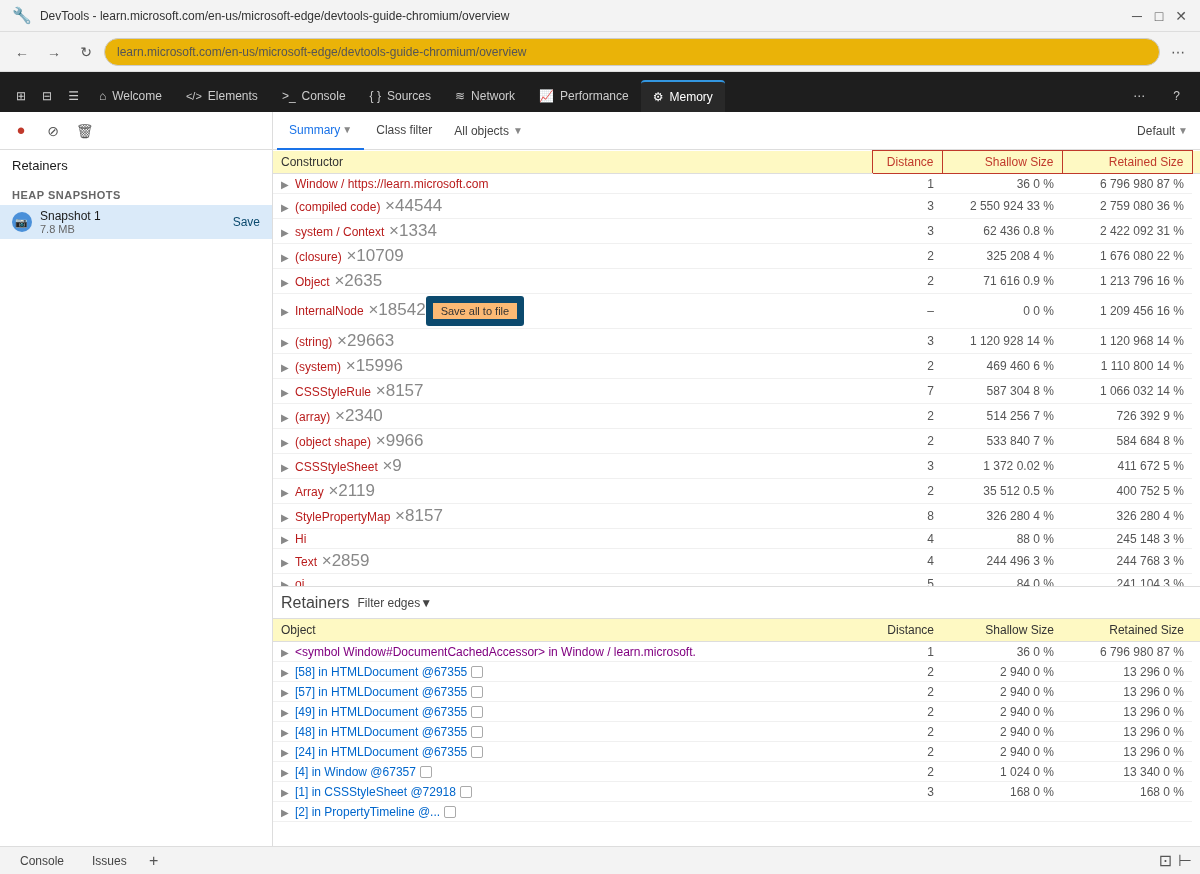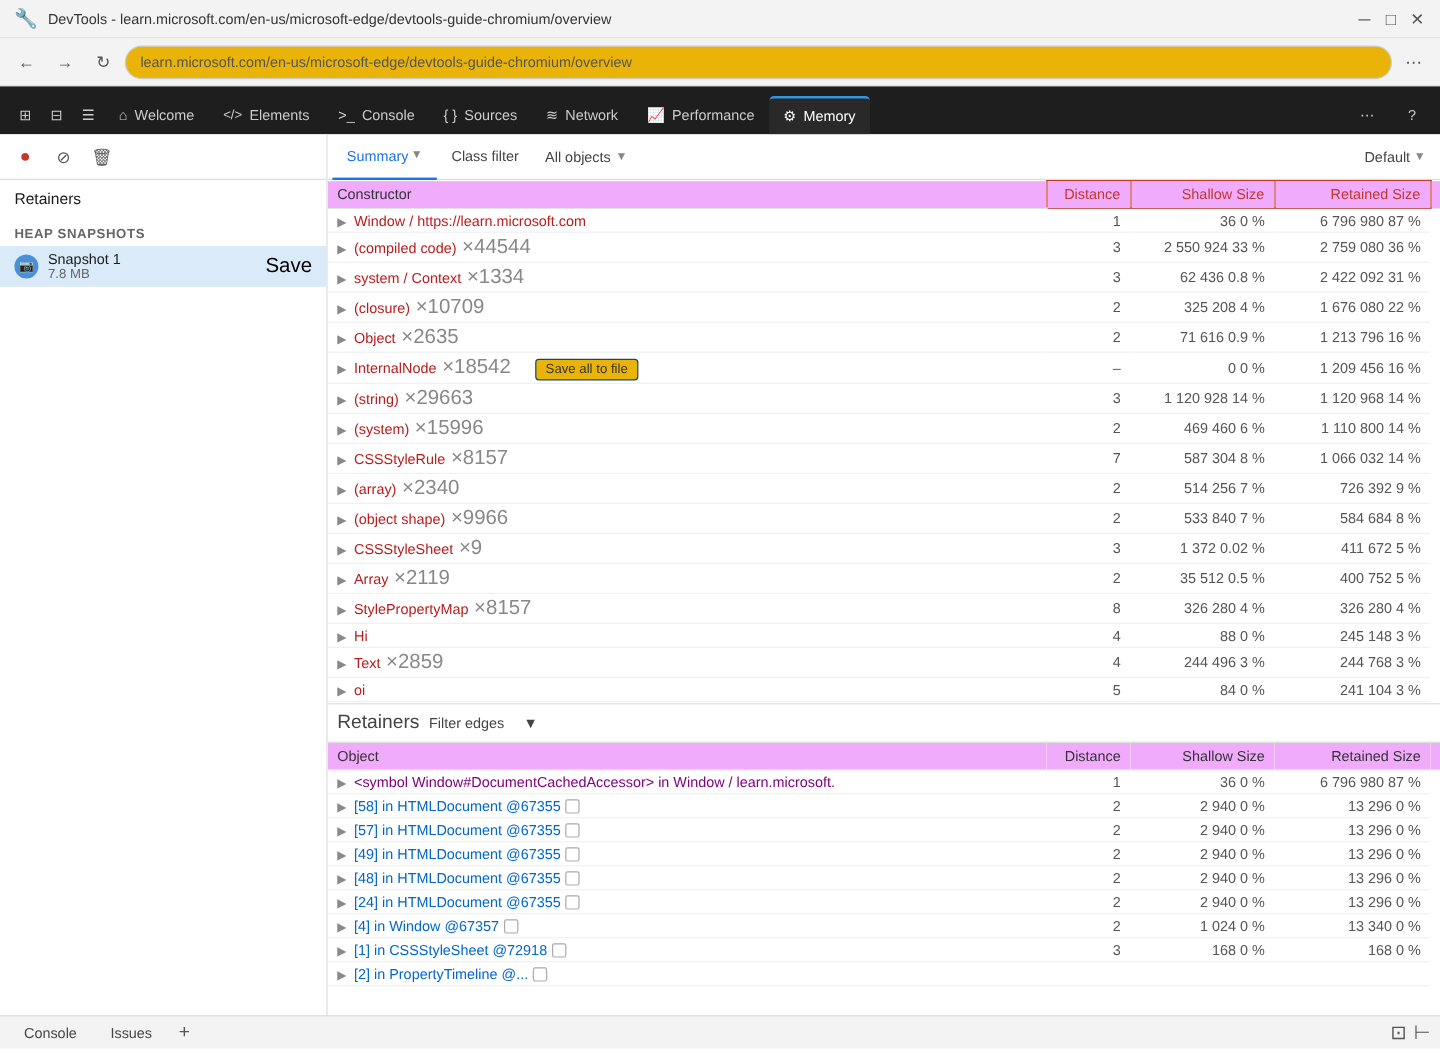--- a/index.html
+++ b/index.html
@@ -28,57 +28,57 @@
     
     .sidebar { width: 273px; background: #fff; border-right: 1px solid #ddd; display: flex; flex-direction: column; flex-shrink: 0; }
     .sidebar-toolbar { height: 38px; display: flex; align-items: center; padding: 0 8px; gap: 6px; border-bottom: 1px solid #ddd; }
     .sidebar-tool-btn { width: 26px; height: 26px; border: 1px solid transparent; background: transparent; border-radius: 3px; cursor: pointer; display: flex; align-items: center; justify-content: center; font-size: 14px; color: #555; }
     .sidebar-section-title { font-size: 11px; font-weight: 600; color: #666; padding: 8px 12px 4px; text-transform: uppercase; letter-spacing: 0.5px; }
     .snapshot-item { display: flex; align-items: center; gap: 8px; padding: 4px 12px; cursor: pointer; background: #daeaf9; }
     .snapshot-icon { width: 20px; height: 20px; background: #4a90d9; border-radius: 50%; display: flex; align-items: center; justify-content: center; color: white; font-size: 10px; }
     .snapshot-info { flex: 1; }
     .snapshot-name { font-size: 12px; color: #1a1a1a; }
     .snapshot-size { font-size: 11px; color: #666; }
-    .snapshot-save { font-size: 17px; color: #000000; cursor: pointer; text-decoration: none; }
+    .snapshot-save { font-size: 12px; color: #0c4a6e; cursor: pointer; text-decoration: none; }
     .profiles-title { font-size: 13px; font-weight: 500; padding: 8px 12px; color: #1a1a1a; }
 
     
     .main-panel { flex: 1; display: flex; flex-direction: column; overflow: hidden; }
 
     
     .sub-toolbar { height: 38px; display: flex; align-items: center; border-bottom: 1px solid #ddd; flex-shrink: 0; background: #fff; padding: 0 4px; }
     .sub-tab { height: 38px; padding: 0 12px; display: flex; align-items: center; font-size: 12px; color: #444; cursor: pointer; border-bottom: 2px solid transparent; }
     .sub-tab.active { color: #1a73e8; border-bottom: 2px solid #1a73e8; }
     .sub-tab-dropdown { display: flex; align-items: center; gap: 2px; }
     .dropdown-arrow { font-size: 10px; color: #888; }
     .filter-dropdown { display: flex; align-items: center; gap: 4px; padding: 0 10px; font-size: 12px; color: #444; border: none; cursor: pointer; }
     .default-dropdown { display: flex; align-items: center; gap: 3px; padding: 0 8px; font-size: 12px; color: #444; cursor: pointer; margin-left: auto; }
 
     
     .table-container { flex: 1; overflow-y: auto; overflow-x: hidden; position: relative; }
     .data-table { width: 100%; border-collapse: collapse; table-layout: fixed; }
-    .data-table thead { position: sticky; top: 0; z-index: 10; background: #f0abfc; }
+    .data-table thead { position: sticky; top: 0; z-index: 10; background: #fef9c3; }
     .data-table th { padding: 4px 8px; text-align: left; font-size: 12px; font-weight: 500; border-bottom: 1px solid #ddd; color: #333; white-space: nowrap; overflow: hidden; }
     .data-table th.right { text-align: right; }
     .data-table td { padding: 2px 8px; font-size: 12px; border-bottom: 1px solid #f0f0f0; white-space: nowrap; overflow: hidden; color: #1a1a1a; height: 20px; }
     .data-table td.right { text-align: right; color: #555; }
     .col-constructor { width: auto; }
     .col-distance { width: 70px; text-align: right; }
     .col-shallow { width: 120px; }
     .col-retained { width: 130px; }
     .expand-arrow { display: inline-block; width: 10px; margin-right: 4px; color: #888; font-size: 10px; }
     .constructor-name { color: #b91c1c; text-align: center; }
     .constructor-count { color: #888; font-size: 17px; }
-    .save-btn-inline { display: inline-block; padding: 2px 8px; background: #eab308; border: 1px solid #0c4a6e; border-radius: 3px; font-size: 11px; cursor: pointer; color: #333; margin-left: 20px; }
+    .save-btn-inline { display: inline-block; padding: 2px 8px; background: #fdba74; border: 7px solid #0c4a6e; border-radius: 3px; font-size: 11px; cursor: pointer; color: #333; }
 
     
     .retainers-panel { height: 260px; border-top: 1px solid #ddd; display: flex; flex-direction: column; flex-shrink: 0; }
     .retainers-toolbar { height: 32px; display: flex; align-items: center; padding: 0 8px; gap: 8px; border-bottom: 1px solid #ddd; flex-shrink: 0; }
     .retainers-label { font-size: 16px; color: #444; font-weight: 500; }
-    .filter-edges-btn { display: flex; align-items: center; gap: 16px; font-size: 12px; color: #444; cursor: pointer; }
+    .filter-edges-btn { display: flex; align-items: center; gap: 0; font-size: 12px; color: #444; cursor: pointer; }
 
     
     .bottom-bar { height: 28px; background: #f3f3f3; border-top: 1px solid #ddd; display: flex; align-items: center; padding: 0 8px; gap: 4px; flex-shrink: 0; }
     .bottom-tab { padding: 0 12px; height: 28px; display: flex; align-items: center; font-size: 12px; color: #444; cursor: pointer; }
     .add-tab-btn { width: 22px; height: 22px; display: flex; align-items: center; justify-content: center; border-radius: 50%; cursor: pointer; font-size: 16px; color: #555; }
 
     
     ::-webkit-scrollbar { width: 8px; height: 8px; }
     ::-webkit-scrollbar-track { background: #f1f1f1; }
     ::-webkit-scrollbar-thumb { background: #ccc; border-radius: 4px; }

